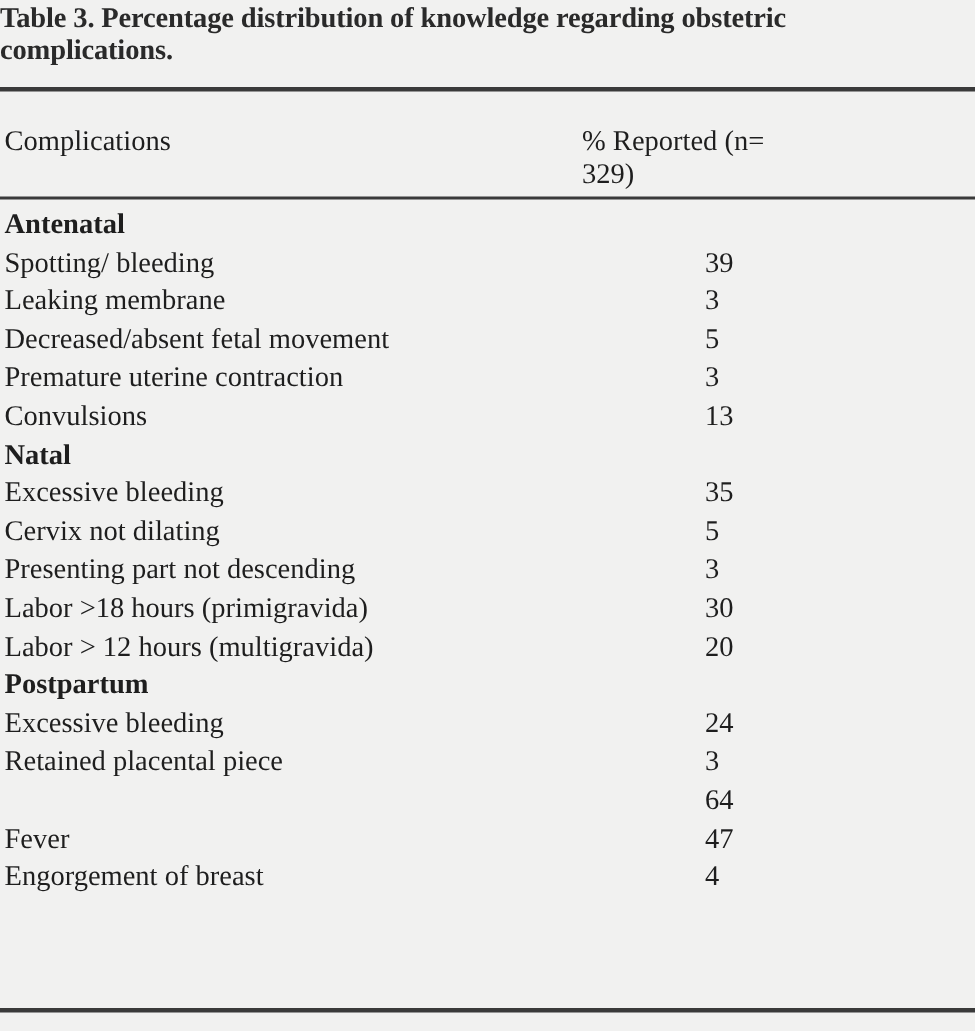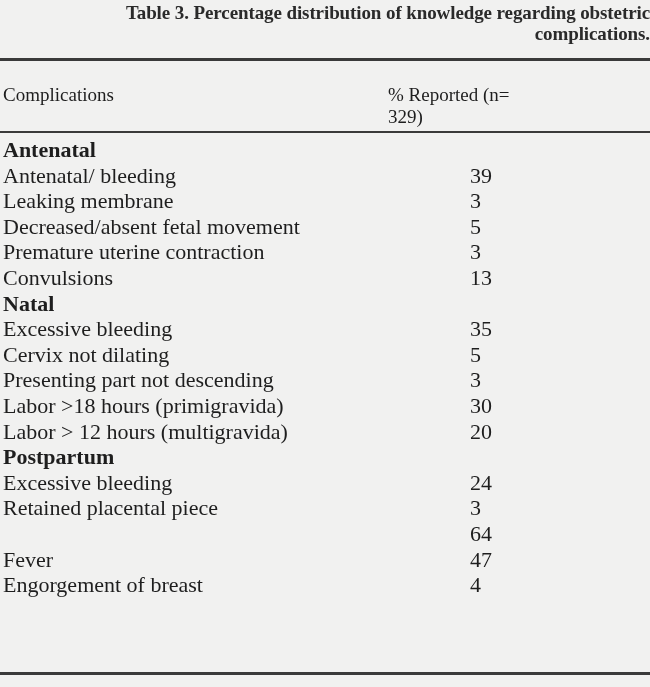--- a/index.html
+++ b/index.html
@@ -5,38 +5,38 @@
     html, body { margin: 0; padding: 0; }
     body {
       width: 650px; height: 687px; overflow: hidden;
       background: #f1f1f0;
       font-family: "Liberation Serif", "DejaVu Serif", serif;
       color: #1e1e1e;
       position: relative;
     }
     .title {
       position: absolute; left: 0; top: 2px; width: 650px;
-      text-align: right; font-weight: bold; font-size: 19px; line-height: 21px;
+      text-align: left; font-weight: bold; font-size: 19px; line-height: 21px;
       color: #2a2a2a; letter-spacing: -0.1px;
     }
     .rule {
       position: absolute; left: 0; width: 650px; background: #3a3a3a;
     }
     .rule.top { top: 58px; height: 3px; }
     .rule.mid { top: 131px; height: 2px; }
     .rule.bottom { top: 672px; height: 3px; }
     .header {
       position: absolute; top: 84px; left: 0; width: 548px; height: 26px;
       font-size: 19px;
     }
     .header .col1 { position: absolute; left: 3px; top: 0; }
     .header .col2 { position: absolute; left: 388px; top: 0; }
     .rows { position: absolute; top: 137px; left: 0; width: 650px; }
     .row {
-      position: relative; height: 25.6px; font-size: 22px; line-height: 25.6px;
+      position: relative; height: 25.6px; font-size: 19px; line-height: 25.6px;
     }
     .row .label { position: absolute; left: 3px; }
     .row .value { position: absolute; left: 470px; width: 32px; text-align: left; }
     .row.section .label { font-weight: bold; }
   </style>
 </head>
 <body>
 
 <div class="title">
   <div>Table 3. Percentage distribution of knowledge regarding obstetric</div>
@@ -50,21 +50,21 @@
   <span class="col2">%  Reported (n= 329)</span>
 </div>
 
 <div class="rule mid"></div>
 
 <div class="rows" id="rows">
     <div class="row section">
       <span class="label">Antenatal</span>
     </div>
     <div class="row">
-      <span class="label">Antenatal/ bleeding</span>
+      <span class="label">Spotting/ bleeding</span>
       <span class="value">39</span>
     </div>
     <div class="row">
       <span class="label">Leaking membrane</span>
       <span class="value">3</span>
     </div>
     <div class="row">
       <span class="label">Decreased/absent fetal movement</span>
       <span class="value">5</span>
     </div>

